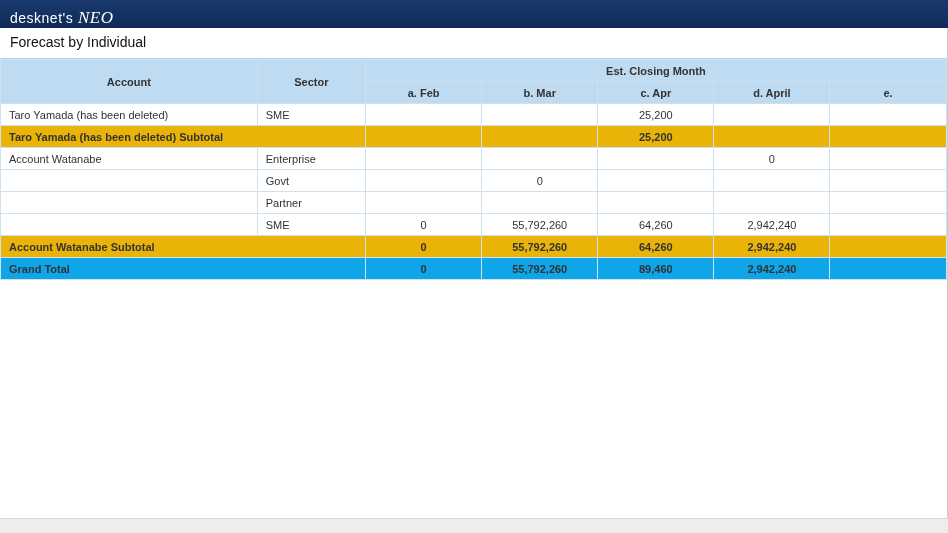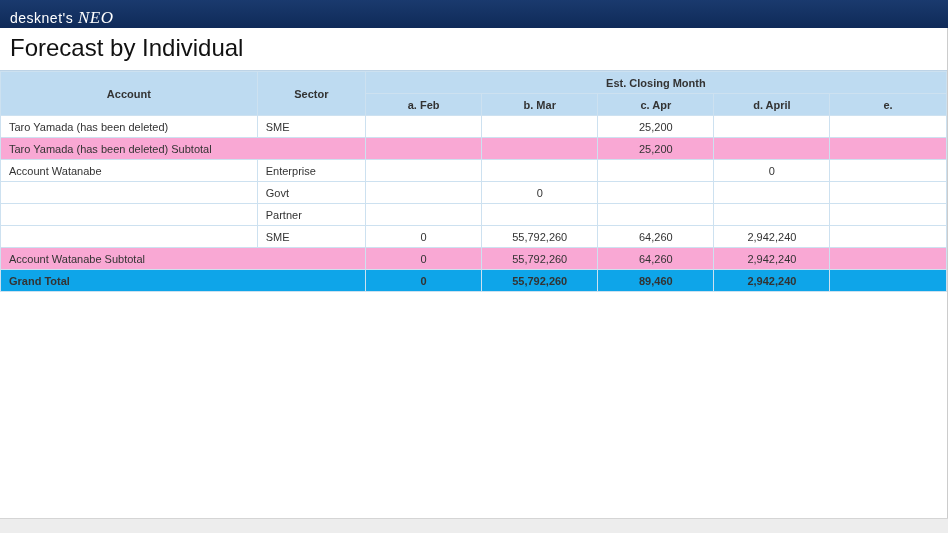--- a/index.html
+++ b/index.html
@@ -9,30 +9,30 @@
   .brand-bar { height: 28px; background: linear-gradient(#1a3a6e, #0f2a58); color: #fff; display: flex; align-items: flex-end; padding-left: 10px; }
   .brand-bar .logo { font-size: 14px; letter-spacing: .5px; }
   .brand-bar .logo i { font-style: italic; font-size: 17px; font-family: 'Times New Roman', serif; }
 
   
   .app { display: flex; height: 505px; }
   .left { flex: 1 1 auto; display: flex; flex-direction: column; border-right: 0; }
   .right { width: 290px; background: #ededed; border-left: 1px solid #ccc; display: flex; flex-direction: column; overflow: hidden; }
 
   
-  .page-title { font-size: 24px; color: #111; padding: 6px 10px 8px; font-weight: normal; }
+  .page-title { font-size: 14px; color: #111; padding: 6px 10px 8px; font-weight: normal; }
 
   
   .tbl-wrap { border-top: 1px solid #bdd3e6; }
   table.grid { border-collapse: collapse; width: 100%; table-layout: fixed; }
   table.grid th, table.grid td { border: 1px solid #cde1f0; padding: 4px 8px; height: 22px; font-size: 11px; color: #333; white-space: nowrap; overflow: hidden; text-overflow: ellipsis; }
   table.grid thead th { background: #bedbf1; font-weight: bold; text-align: center; }
   table.grid thead .super { background: #bedbf1; }
   table.grid td.num { text-align: center; }
-  table.grid tr.subtotal td { background: #f9a8d4; font-weight: normal; }
+  table.grid tr.subtotal td { background: #eab308; font-weight: bold; }
   table.grid tr.grand td { background: #0ea5e9; font-weight: bold; }
   .col-acc { width: 199px; }
   .col-sec { width: 84px; }
   .col-m { width: 90px; }
 
   
   .bottom-strip { position: absolute; bottom: 0; left: 0; right: 0; height: 15px; background: #ededed; border-top: 1px solid #d5d5d5; }
 
   
   .panel-sec { border-bottom: 1px solid #ccc; }

